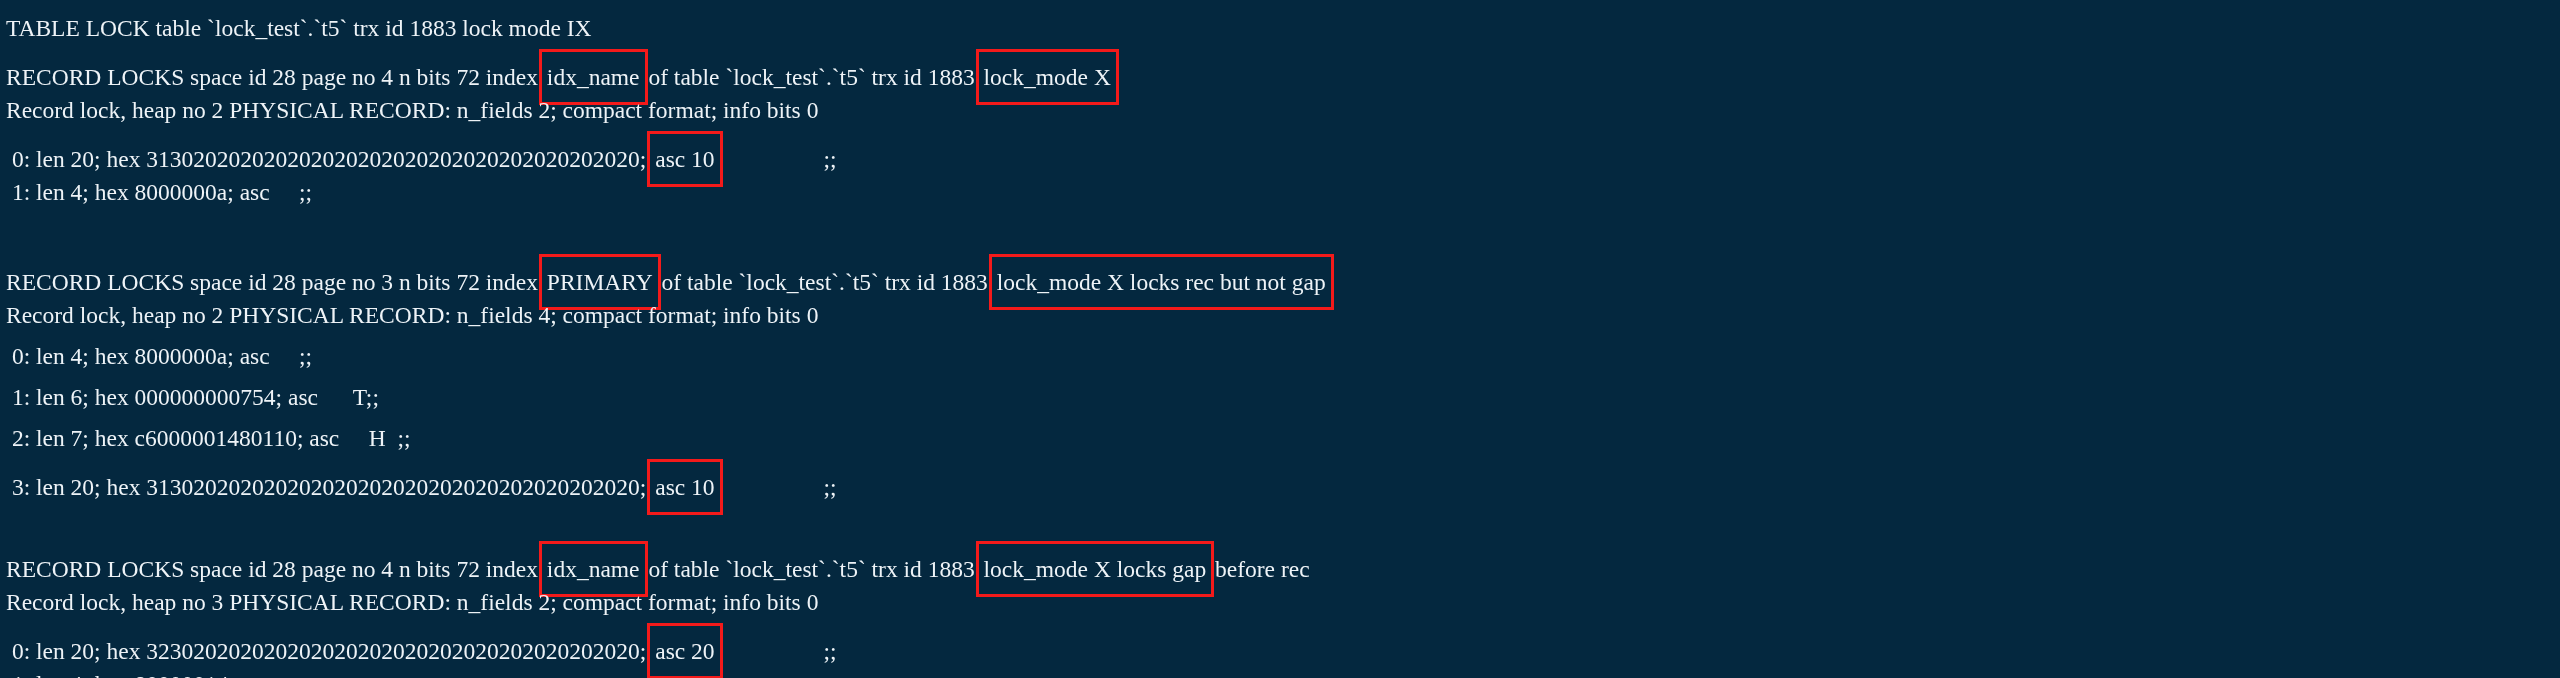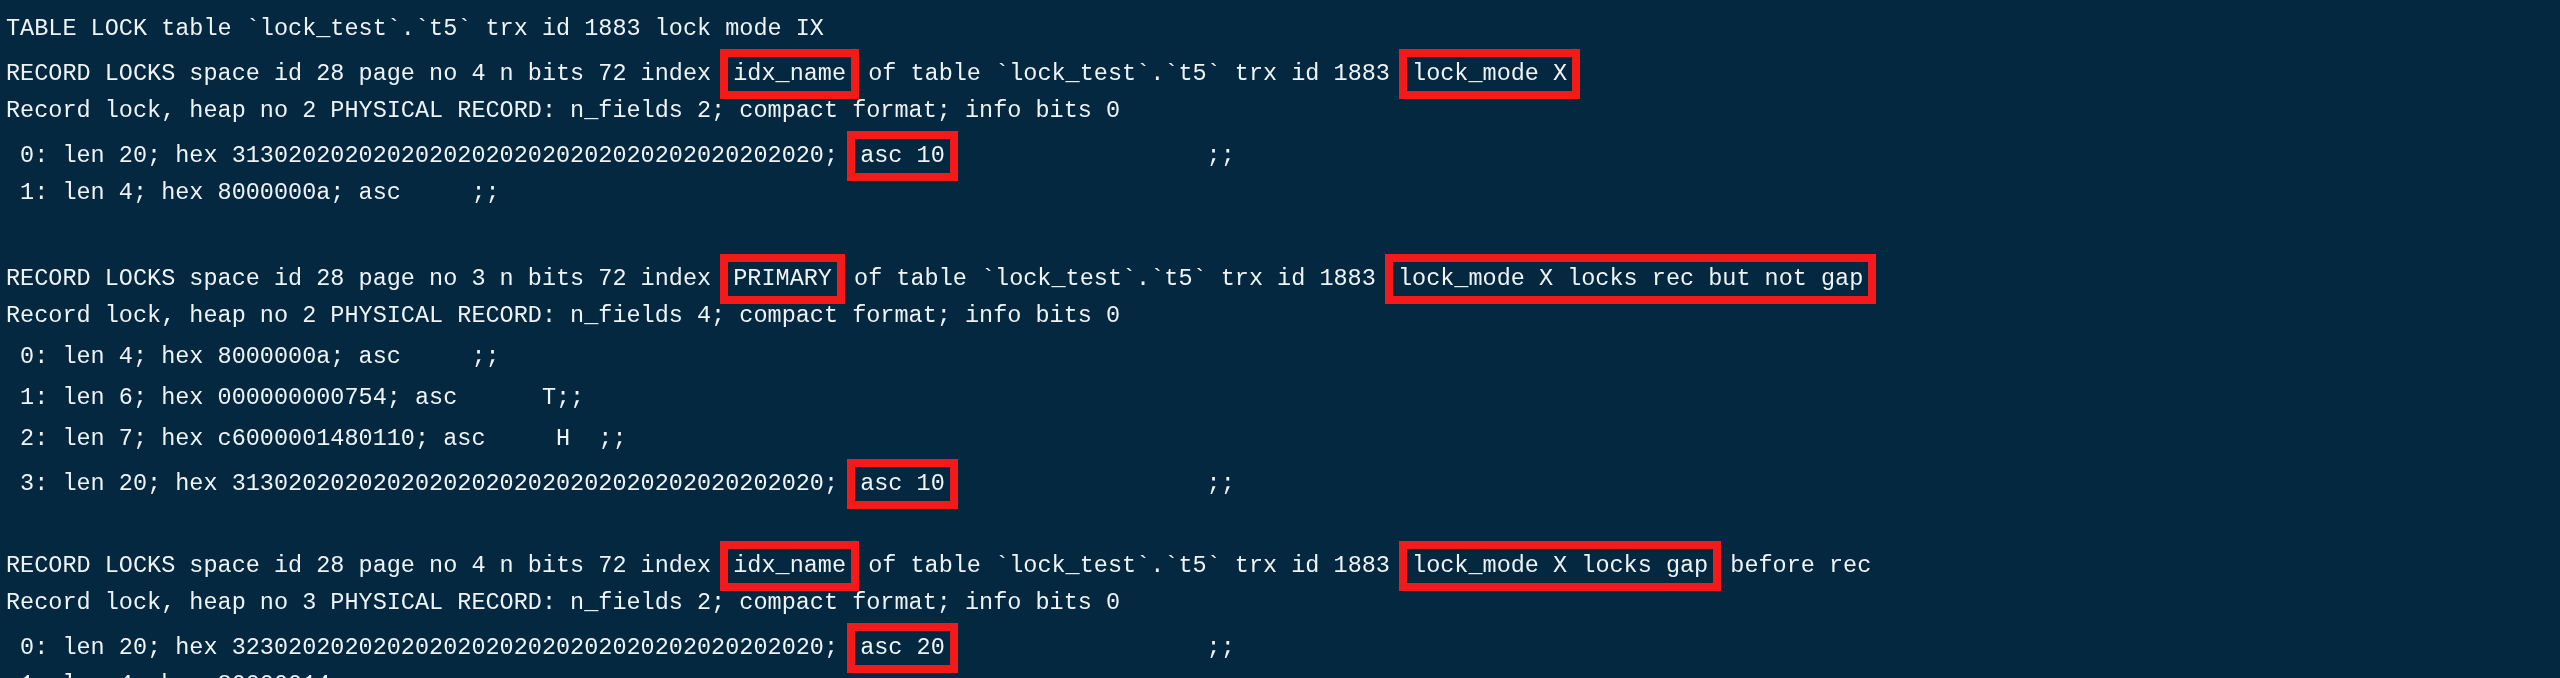--- a/index.html
+++ b/index.html
@@ -13,43 +13,43 @@
     height: 678px;
     overflow: hidden;
     font-family: "DejaVu Sans Mono", "Liberation Mono", monospace;
   }
   #terminal {
     position: relative;
     width: 2084px;
     height: 678px;
     background: #04283f;
     color: #eef3f7;
-    font-family: Liberation Mono, monospace;
+    font-family: Liberation Serif, serif;
     font-size: 23.5px;
     line-height: 41px;
     padding: 8px 0 0 6px;
     box-sizing: border-box;
     letter-spacing: 0px;
     white-space: pre;
   }
   .line {
     height: 41px;
     white-space: pre;
     display: block;
     position: relative;
   }
   .line.blank {
     height: 41px;
   }
   .hl {
     position: relative;
     display: inline-block;
     box-sizing: border-box;
-    border: 8px solid #4d7c0f;
-    padding: 0 5px;
+    border: 3px solid #4d7c0f;
+    padding: 8px 5px;
     margin: 0 -5px;
     line-height: 34px;
     vertical-align: baseline;
     white-space: pre;
   }
   .seg {
     white-space: pre;
   }
 </style>
 </head>

